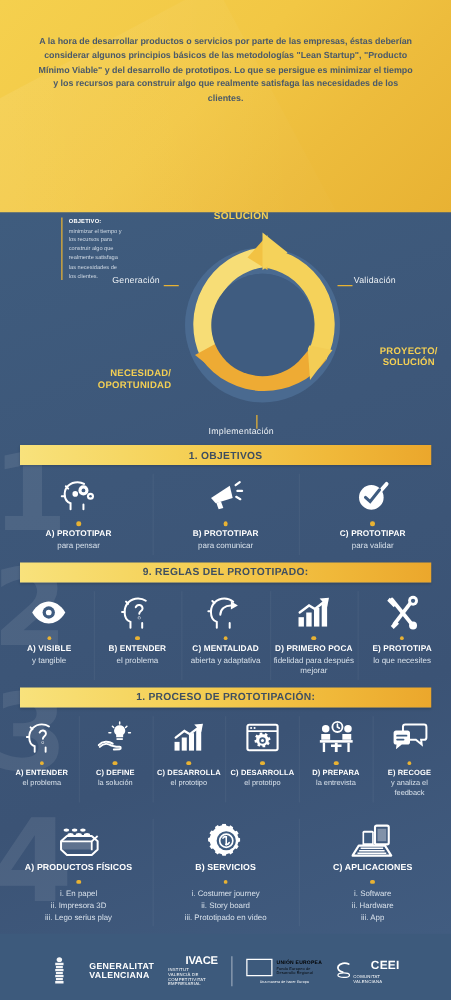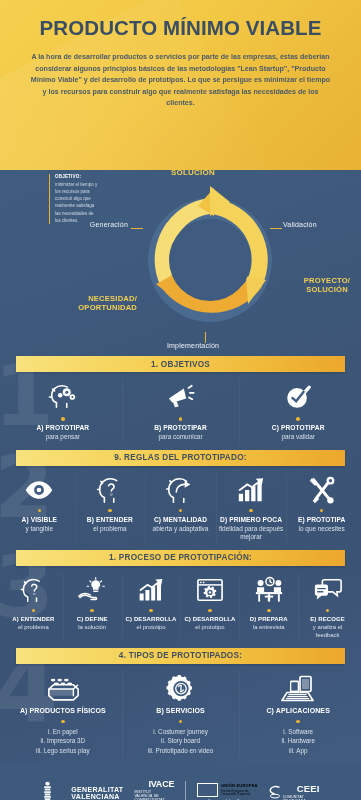--- a/index.html
+++ b/index.html
@@ -127,21 +127,20 @@
   .eu-under { font-size: 2.9px; color: #fff; margin-top: 2px; text-align: center; letter-spacing: .05px; }
 </style>
 </head>
 <body>
 
 <div class="page">
 
   <div class="header">
     <div class="header-inner">
       <div class="title">
-        <div>PRODUCTO MÍNIMO VIABLE</div>
       </div>
       <div class="intro">A la hora de desarrollar productos o servicios por parte de las empresas, éstas deberían considerar algunos principios básicos de las metodologías "Lean Startup", "Producto Mínimo Viable" y del desarrollo de prototipos. Lo que se persigue es minimizar el tiempo y los recursos para construir algo que realmente satisfaga las necesidades de los clientes.</div>
     </div>
   </div>
 
   <div class="body-wrap">
 
     <div class="cycle-sec">
       <div class="objetivo">
         <div class="objetivo-t">OBJETIVO:</div>
@@ -411,23 +410,20 @@
           </div>
           <div class="dot"></div>
           <div class="lab">E) RECOGE</div>
           <div class="sub">y analiza el feedback</div>
         </div>
       </div>
     </div>
 
     <div class="section">
       <div class="watermark" style="top:6px;font-size:92px;">4</div>
-      <div class="bar">
-        <span>4. TIPOS DE PROTOTIPADOS:</span>
-      </div>
       <div class="cols cols-3b">
         <div class="col">
           <div class="ico">
             <svg width="34" height="30" viewBox="0 0 36 30">
               <g fill="#fff">
                 <ellipse cx="11" cy="8.5" rx="2.6" ry="1.5"></ellipse>
                   <ellipse cx="18" cy="8.5" rx="2.6" ry="1.5"></ellipse>
                   <ellipse cx="25" cy="8.5" rx="2.6" ry="1.5"></ellipse>
               </g>
               <path d="M8 9.5h21l5 4.5v7l-5 4.5H8l-5-4.5v-7z" fill="none" stroke="#fff" stroke-width="1.7" stroke-linejoin="round"></path>

